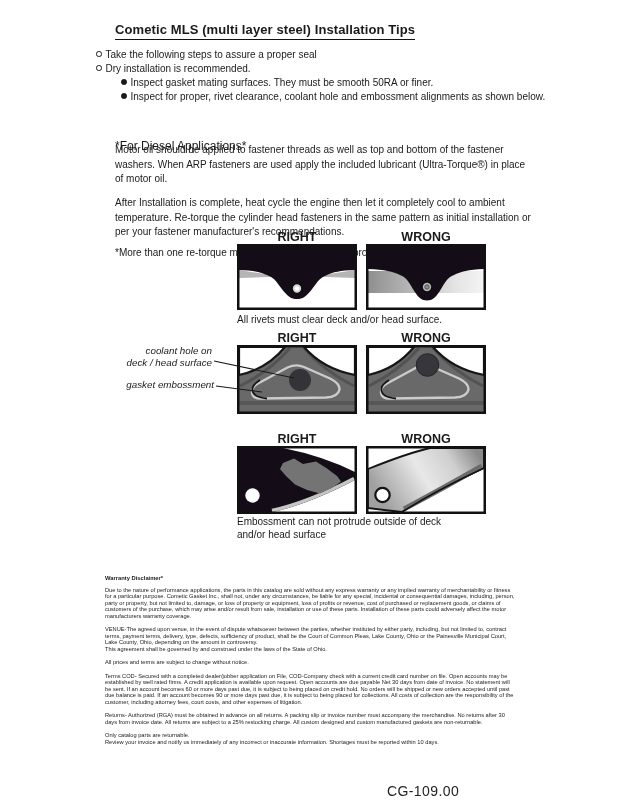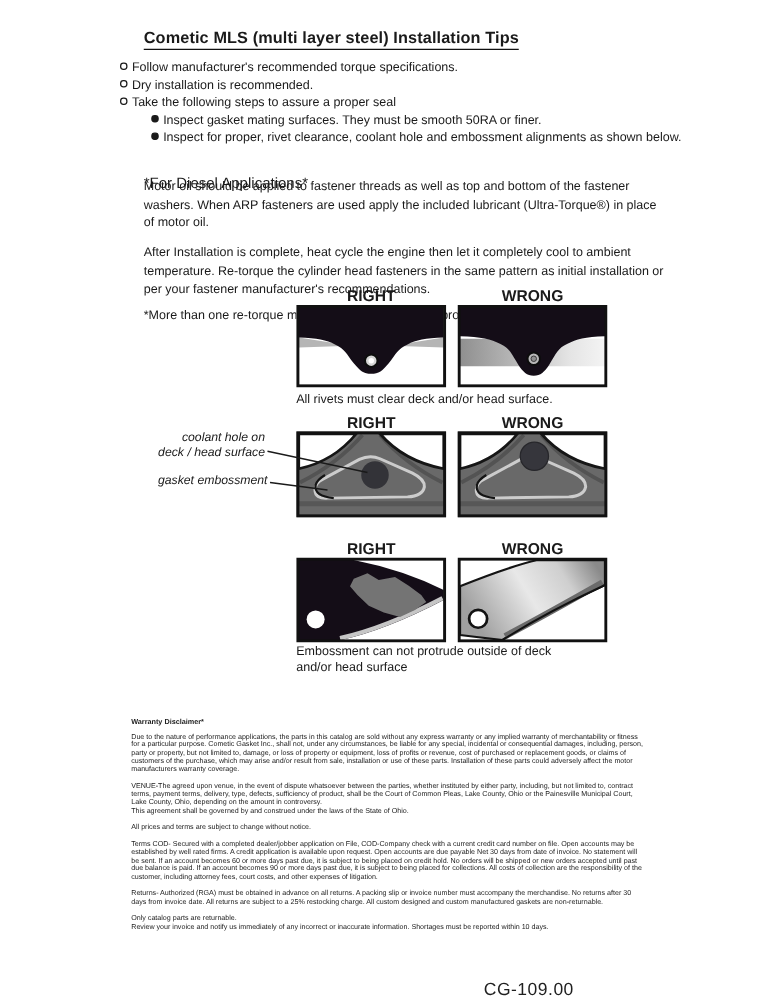--- a/index.html
+++ b/index.html
@@ -31,23 +31,22 @@
   #leaders{pointer-events:none;}
 </style>
 </head>
 <body>
 
 <div id="page">
 
   <div class="abs title" style="left:115px;top:22px;">Cometic MLS (multi layer steel) Installation Tips</div>
 
   <div class="abs tips" style="left:96px;top:48px;">
-    <div class="tip"><span class="marker"></span><span>Follow manufacturer's recommended torque specifications.</span></div>
+    <div class="tip"><span class="marker"></span><span>Take the following steps to assure a proper seal</span></div>
     <div class="tip"><span class="marker"></span><span>Dry installation is recommended.</span></div>
-    <div class="tip"><span class="marker"></span><span>Take the following steps to assure a proper seal</span></div>
     <div class="tip sub"><span class="marker"></span><span>Inspect gasket mating surfaces.  They must be smooth 50RA or finer.</span></div>
     <div class="tip sub"><span class="marker"></span><span>Inspect for proper, rivet clearance, coolant hole and embossment alignments as shown below.</span></div>
   </div>
 
   <div class="abs section-head" style="left:115px;top:139px;">*For Diesel Applications*</div>
   <div class="abs para" style="left:115px;top:143px;">Motor oil should be applied to fastener threads as well as top and bottom of the fastener washers. When ARP fasteners are used apply the included lubricant (Ultra-Torque®) in place of motor oil.</div>
   <div class="abs para" style="left:115px;top:196px;">After Installation is complete, heat cycle the engine then let it completely cool to ambient temperature. Re-torque the cylinder head fasteners in the same pattern as initial installation or per your fastener manufacturer's recommendations.</div>
   <div class="abs para" style="left:115px;top:246px;">*More than one re-torque may be required to achieve proper fastener stretch*</div>
 
   <div class="abs rw-label" style="left:237px;top:230px;">RIGHT</div>

